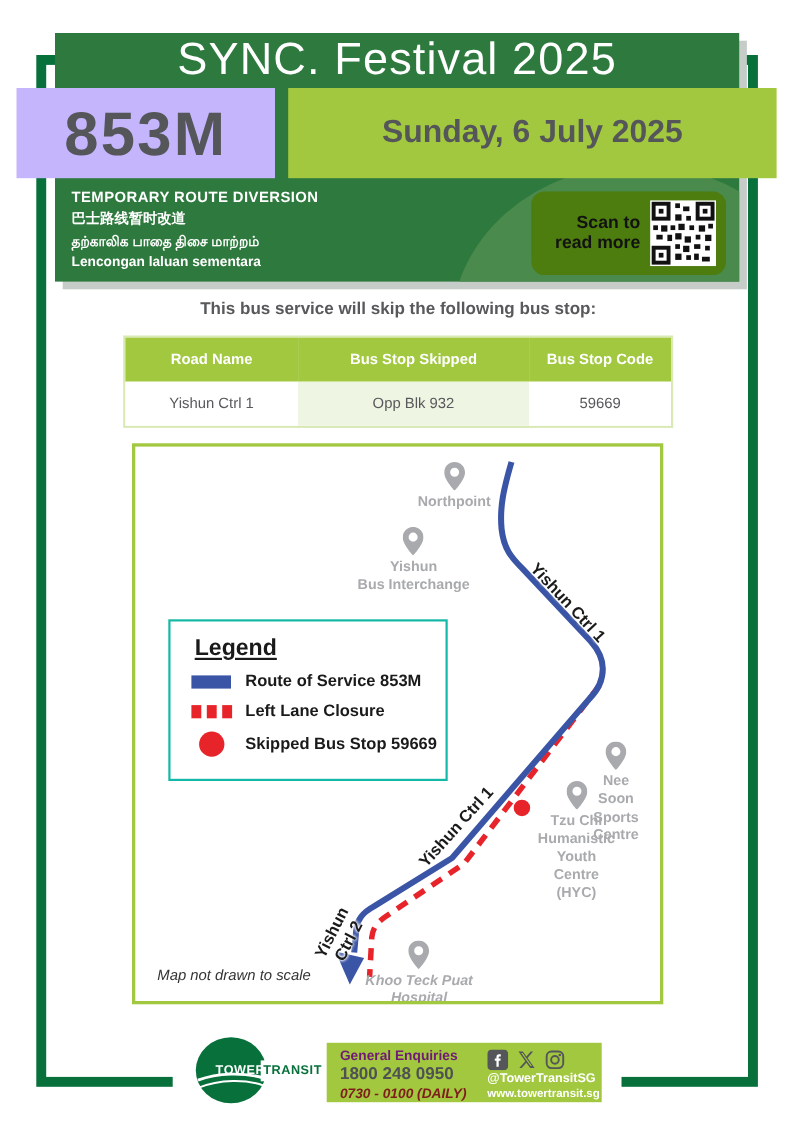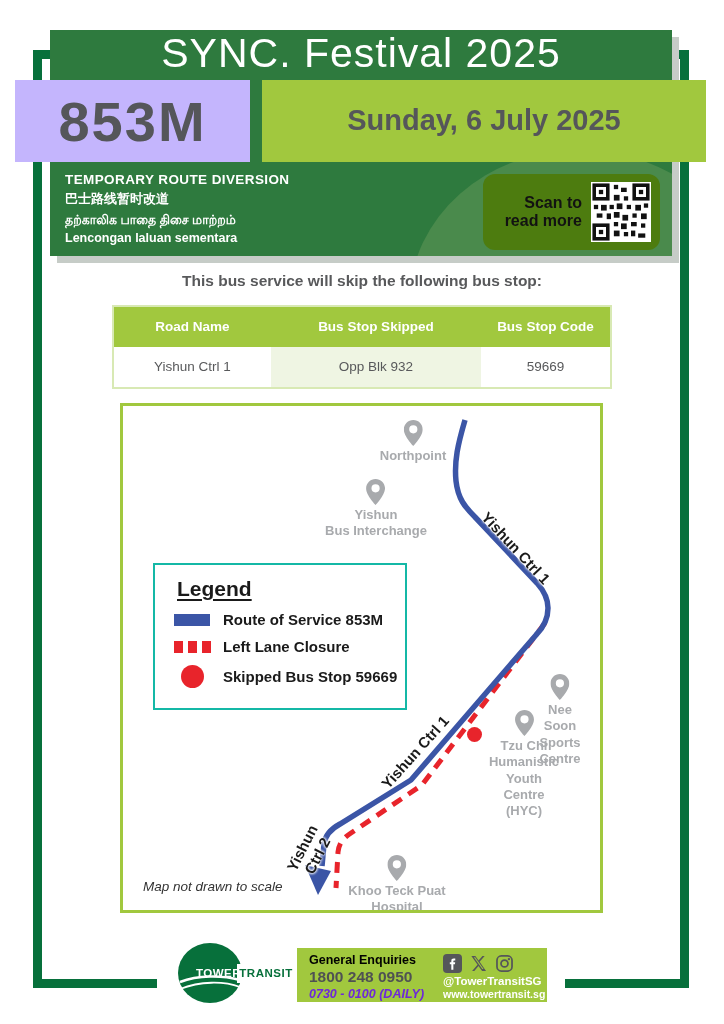--- a/index.html
+++ b/index.html
@@ -86,23 +86,23 @@
                  background:#07703B; border-radius:50%; }
   .logo-swoosh { position:absolute; left:0; top:0; }
   .logo-tower { position:absolute; left:18px; top:24px; color:#ffffff; font-size:11.5px;
                 font-weight:800; letter-spacing:.5px; z-index:2; }
   .logo-transit { position:absolute; left:59px; top:21px; width:58px; height:19px; background:#ffffff;
                   color:#07703B; font-size:11.5px; font-weight:800; letter-spacing:.5px;
                   line-height:19px; text-align:center; z-index:3; }
   .contact-box { position:absolute; left:140px; top:12px; width:250px; height:54px;
                  background:#A1C83E; display:flex; }
   .contact-left { padding:5px 0 0 12px; width:146px; }
-  .enquiries { color:#000000; font-size:12.5px; font-weight:700; }
+  .enquiries { color:#701a75; font-size:12.5px; font-weight:700; }
   .phone { color:#4F5153; font-size:15.5px; font-weight:800; margin-top:1px; }
-  .hours { color:#6d28d9; font-size:12.5px; font-weight:700; font-style:italic; margin-top:1px; }
+  .hours { color:#7f1d1d; font-size:12.5px; font-weight:700; font-style:italic; margin-top:1px; }
   .contact-right { padding-top:5px; }
   .social-row { display:flex; align-items:center; gap:7px; height:20px; }
   .handle { color:#ffffff; font-size:11.5px; font-weight:600; margin-top:2px; }
   .website { color:#ffffff; font-size:10.5px; font-weight:600; margin-top:1px; }
 </style>
 </head>
 <body>
 
 <div class="page">
 
@@ -216,21 +216,21 @@
         <div class="pin-label">Nee Soon
 Sports Centre</div>
       </div>
       <div class="pin" style="left:401px; top:304px;">
         <svg width="19" height="26" viewBox="0 0 24 33">
           <path fill="#A8AAAD" d="M12 0C5.4 0 0 5.4 0 12c0 8.5 12 21 12 21s12-12.5 12-21C24 5.4 18.6 0 12 0zm0 17a5.2 5.2 0 1 1 0-10.4A5.2 5.2 0 0 1 12 17z"></path>
         </svg>
         <div class="pin-label">Tzu Chi Humanistic
 Youth Centre (HYC)</div>
       </div>
-      <div class="pin" style="left:274px; top:449px;">
+      <div class="pin" style="left:258px; top:449px;font-style:italic;">
         <svg width="19" height="26" viewBox="0 0 24 33">
           <path fill="#A8AAAD" d="M12 0C5.4 0 0 5.4 0 12c0 8.5 12 21 12 21s12-12.5 12-21C24 5.4 18.6 0 12 0zm0 17a5.2 5.2 0 1 1 0-10.4A5.2 5.2 0 0 1 12 17z"></path>
         </svg>
         <div class="pin-label">Khoo Teck Puat
 Hospital</div>
       </div>
 
       <div class="stop-dot"></div>
 
       <div class="legend">

